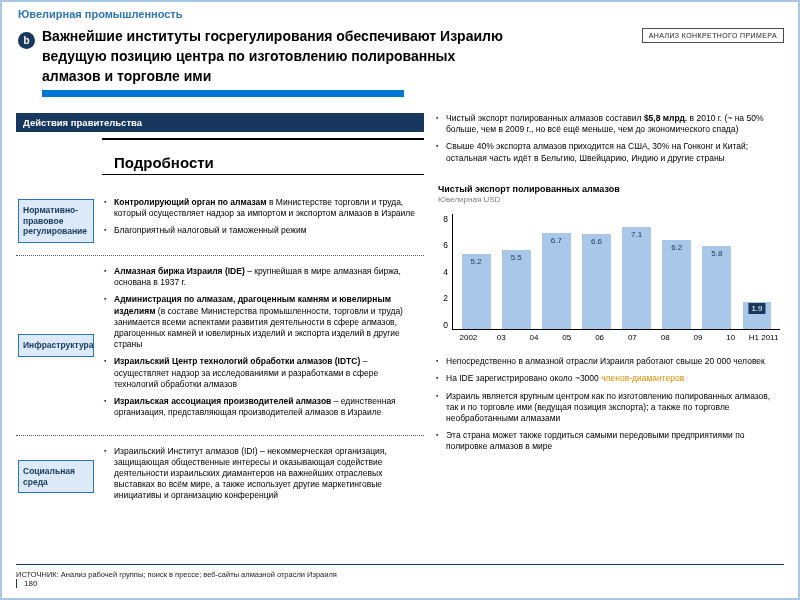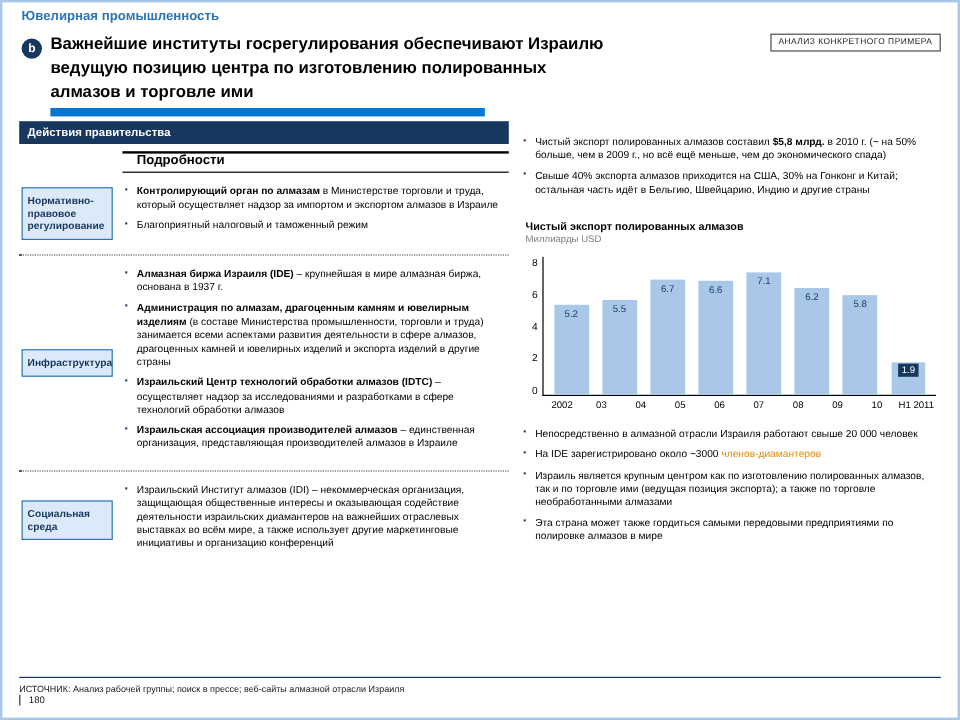--- a/index.html
+++ b/index.html
@@ -13,25 +13,25 @@
              background:#17375E; color:#fff; font-size:10px; font-weight:bold;
              display:flex; align-items:center; justify-content:center; }
   .title   { position:absolute; left:40px; top:25px; width:474px; font-size:14px;
              font-weight:bold; line-height:1.42; color:#000; }
   .title-underline { position:absolute; left:40px; top:88px; width:362px; height:7px; background:#0077D4; }
   .tag     { position:absolute; right:14px; top:26px; border:1px solid #4d4d4d; padding:3px 6px;
              font-size:7px; letter-spacing:.4px; color:#222; }
 
   
   .col-header { background:#17375E; color:#fff; font-weight:bold; font-size:9.5px; padding:4px 7px; }
-  .left-col  { position:absolute; left:14px;  top:99px; width:408px; }
+  .left-col  { position:absolute; left:14px;  top:111px; width:408px; }
   .right-col { position:absolute; left:430px; top:99px; width:356px; }
 
-  .details-head { margin:6px 0 0 86px; border-top:2px solid #000; border-bottom:1px solid #000;
-                  font-weight:bold; font-size:11px; padding:0 0 3px 12px; }
+  .details-head { margin:6px 0 12px 86px; border-top:2px solid #000; border-bottom:1px solid #000;
+                  font-weight:bold; font-size:15px; padding:14px 0 3px 12px; }
 
   .lrow { display:flex; padding:8px 0; }
   .lrow + .lrow { border-top:1px dotted #595959; }
   .labcol { width:86px; padding:4px 8px 4px 2px; display:flex; align-items:center; }
   .lab { background:#DBE9F8; border:1px solid #2E75B6; color:#17375E; font-weight:bold;
          font-size:8.5px; line-height:1.25; padding:5px 4px; width:100%; }
 
   ul.blist { list-style:none; flex:1; padding:2px 4px 2px 0; }
   ul.blist li { position:relative; padding-left:12px; margin:0 0 6px 0;
                 font-size:8.5px; line-height:1.32; }
@@ -110,21 +110,21 @@
   </div>
 
   <div class="right-col">
     <div class="right-body">
       <ul class="blist">
           <li><span>Чистый экспорт полированных алмазов составил </span><span style="font-weight: bold;">$5,8 млрд.</span><span> в 2010 г. (~ на 50% больше, чем в 2009 г., но всё ещё меньше, чем до экономического спада)</span></li>
           <li><span>Свыше 40% экспорта алмазов приходится на США, 30% на Гонконг и Китай; остальная часть идёт в Бельгию, Швейцарию, Индию и другие страны</span></li>
         </ul>
 
       <div class="chart-title">Чистый экспорт полированных алмазов</div>
-      <div class="chart-sub">Миллиарды USD</div>
+      <div class="chart-sub">Ювелирная USD</div>
       <div class="chart-wrap">
         <div class="yaxis">
             <div>8</div>
             <div>6</div>
             <div>4</div>
             <div>2</div>
             <div>0</div>
           </div>
         <div class="plot">
             <div class="barcol">

